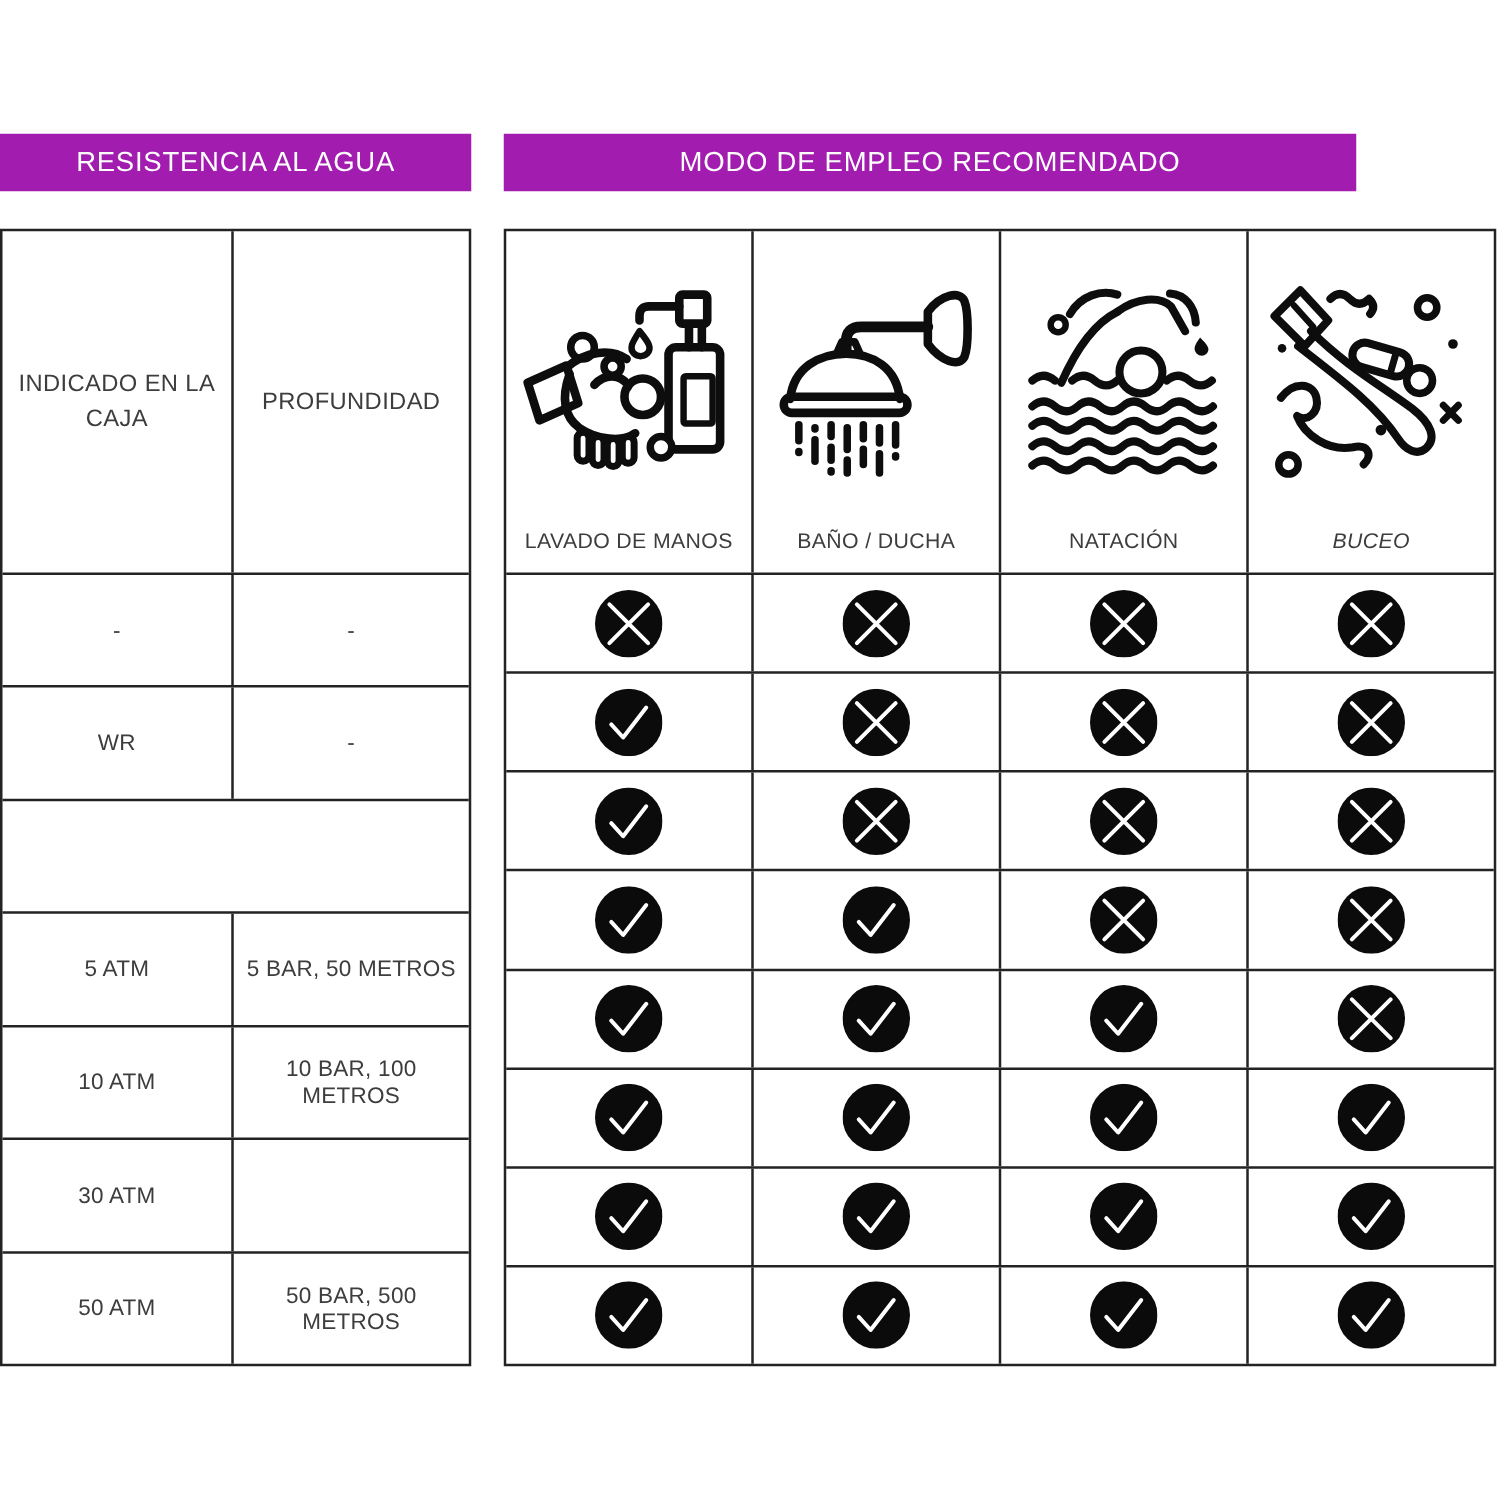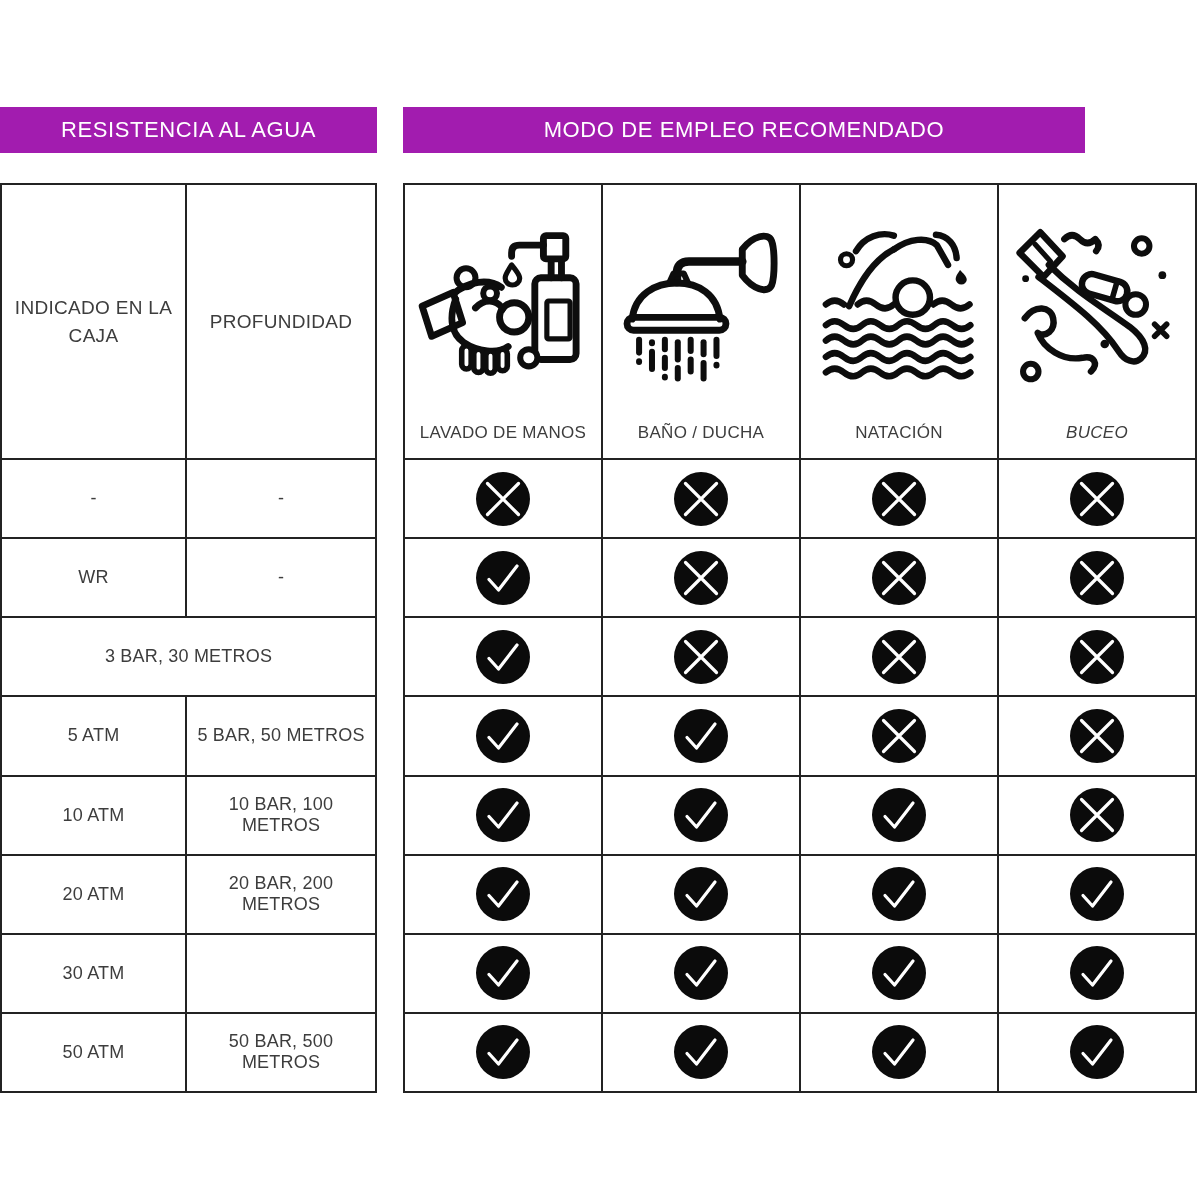--- a/index.html
+++ b/index.html
@@ -58,33 +58,28 @@
   <div class="body-rows">
       <div class="row">
         <div class="lt-c1">-</div>
         <div class="lt-c2">-</div>
       </div>
       <div class="row">
         <div class="lt-c1">WR</div>
         <div class="lt-c2">-</div>
       </div>
       <div class="row">
-        <div class="lt-c2">3 BAR, 30 METROS</div>
       </div>
       <div class="row">
         <div class="lt-c1">5 ATM</div>
         <div class="lt-c2">5 BAR, 50 METROS</div>
       </div>
       <div class="row">
         <div class="lt-c1">10 ATM</div>
         <div class="lt-c2">10 BAR, 100 METROS</div>
-      </div>
-      <div class="row">
-        <div class="lt-c1">20 ATM</div>
-        <div class="lt-c2">20 BAR, 200 METROS</div>
       </div>
       <div class="row">
         <div class="lt-c1">30 ATM</div>
       </div>
       <div class="row">
         <div class="lt-c1">50 ATM</div>
         <div class="lt-c2">50 BAR, 500 METROS</div>
       </div>
     </div>
 </div>

